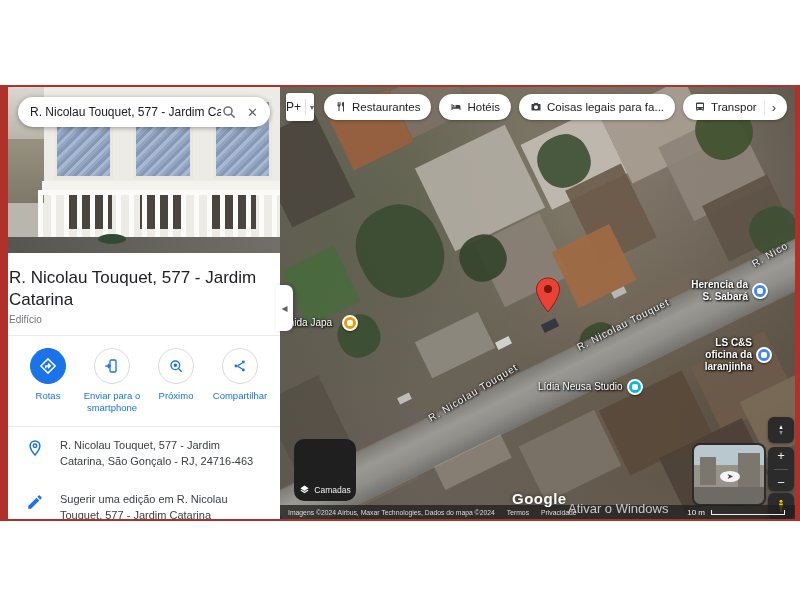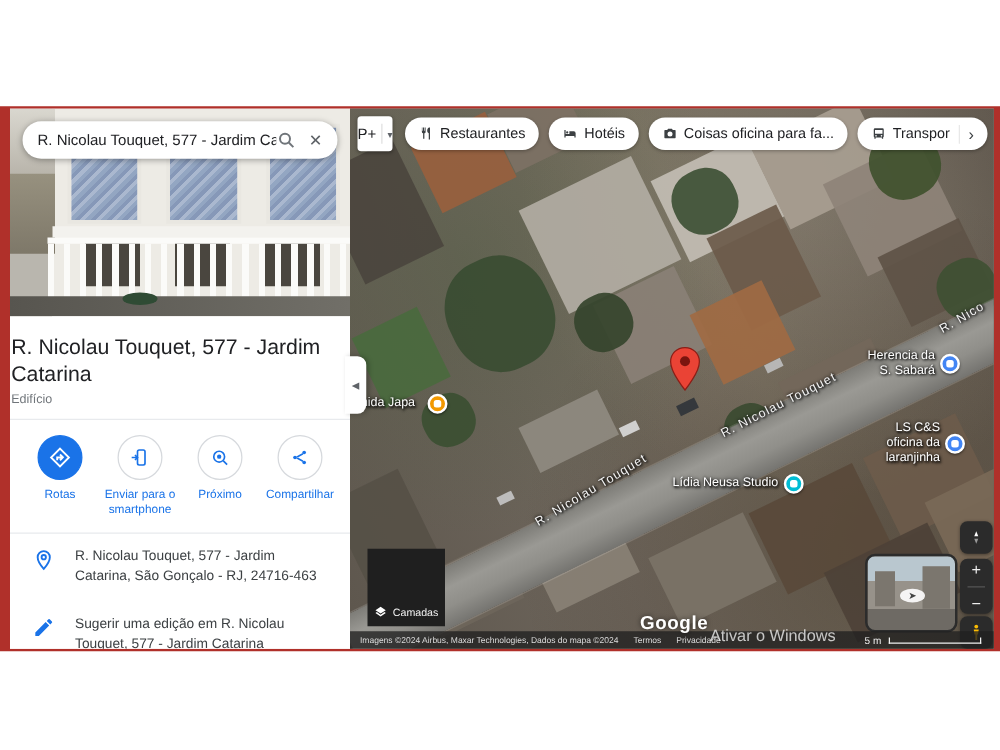--- a/index.html
+++ b/index.html
@@ -56,34 +56,34 @@
     background:linear-gradient(180deg,#7d7c77,#9a9994 35%,#908f8a 65%,#757470);
     box-shadow:0 0 0 1px rgba(255,255,255,.14);}
   .streetlabel{position:absolute;color:#f3f3f3;font-size:10px;letter-spacing:1px;white-space:nowrap;
     text-shadow:0 0 3px #000,1px 1px 2px #000;z-index:5;}
   .marker{position:absolute;left:255px;top:190px;width:26px;height:36px;z-index:8;}
   .poi{position:absolute;z-index:6;display:flex;align-items:center;gap:4px;}
   .poi .dot{width:16px;height:16px;border-radius:50%;border:2px solid #fff;flex:0 0 auto;
     display:flex;align-items:center;justify-content:center;box-shadow:0 1px 2px rgba(0,0,0,.5);}
   .poi .dot span{width:6px;height:6px;background:#fff;border-radius:2px;}
   .poiname{font-size:10px;color:#fff;text-shadow:0 0 3px #000,1px 1px 2px #000;line-height:1.2;}
-  .poiname.r{text-align:right;width:62px;}
+  .poiname.r{text-align:right;width:62px;font-weight:bold;}
   .topbar{position:absolute;left:0;top:0;right:0;height:40px;z-index:20;display:flex;align-items:center;padding:6px;}
   .maptype{width:44px;height:28px;background:#fff;border-radius:3px;box-shadow:0 1px 3px rgba(0,0,0,.3);
     display:flex;align-items:center;justify-content:center;gap:4px;font-size:12px;color:#202124;cursor:pointer;}
   .maptype .caret{font-size:8px;color:#5f6368;border-left:1px solid #e0e0e0;padding-left:4px;height:16px;display:flex;align-items:center;}
   .chips{display:flex;gap:8px;margin-left:10px;align-items:center;}
   .chip{height:26px;border-radius:14px;background:#fff;box-shadow:0 1px 3px rgba(0,0,0,.3);display:flex;
     align-items:center;gap:5px;padding:0 11px;font-size:11.5px;color:#202124;white-space:nowrap;cursor:pointer;}
   .chip svg{width:12px;height:12px;color:#3c4043;}
   .chip .next{font-size:13px;color:#3c4043;border-left:1px solid #e8e8e8;padding-left:7px;margin-left:2px;}
   .gridbtn{margin-left:12px;width:20px;height:20px;cursor:pointer;}
   .avatar{margin-left:8px;width:27px;height:27px;border-radius:50%;cursor:pointer;
     background:radial-gradient(circle at 38% 35%,#767065,#1d1c1a 70%);box-shadow:0 1px 3px rgba(0,0,0,.4);}
-  .layersbox{position:absolute;left:14px;top:352px;width:62px;height:62px;background:#1f1f1f;border-radius:0;
+  .layersbox{position:absolute;left:14px;top:352px;width:62px;height:62px;background:#1f1f1f;border-radius:10px;
     z-index:12;cursor:pointer;display:flex;align-items:flex-end;justify-content:center;padding-bottom:6px;gap:4px;}
   .layersbox svg{width:11px;height:11px;color:#fff;}
   .layerslabel{color:#f1f1f1;font-size:8.5px;}
   .svthumb{position:absolute;left:412px;top:356px;width:74px;height:63px;border:2px solid #2c2c2c;border-radius:8px;
     overflow:hidden;z-index:12;cursor:pointer;
     background:linear-gradient(180deg,#b9c7cf 0 34%,#97928a 34% 72%,#6e6a64 72%);}
   .svthumb b{position:absolute;background:#7b766e;}
   .svarrow{position:absolute;left:26px;top:26px;width:20px;height:11px;border-radius:50%;background:rgba(255,255,255,.9);
     display:flex;align-items:center;justify-content:center;font-size:8px;color:#444;}
   .ctrl{position:absolute;left:488px;width:26px;background:#2b2b2b;border-radius:6px;z-index:12;color:#fff;
@@ -302,21 +302,21 @@
         <div class="chip">
           <svg viewBox="0 0 24 24" fill="currentColor">
               <path d="M3 6v12h2v-2.5h14V18h2v-7a3 3 0 0 0-3-3h-7v4.5H5V6H3zm4.5 2A1.8 1.8 0 1 0 7.5 11.6 1.8 1.8 0 0 0 7.5 8z"></path>
             </svg>
           <span>Hotéis</span>
         </div>
         <div class="chip">
           <svg viewBox="0 0 24 24" fill="currentColor">
               <path d="M9 4L7.5 6H4a1 1 0 0 0-1 1v11a1 1 0 0 0 1 1h16a1 1 0 0 0 1-1V7a1 1 0 0 0-1-1h-3.5L15 4H9zm3 4.5a4 4 0 1 1 0 8 4 4 0 0 1 0-8z"></path>
             </svg>
-          <span>Coisas oficina para fa...</span>
+          <span>Coisas legais para fa...</span>
         </div>
         <div class="chip">
           <svg viewBox="0 0 24 24" fill="currentColor">
               <path d="M6 3h12a2 2 0 0 1 2 2v11a2 2 0 0 1-1 1.73V20h-2v-2H7v2H5v-2.27A2 2 0 0 1 4 16V5a2 2 0 0 1 2-2zm0 3v6h12V6H6zm1.6 8a1.3 1.3 0 1 0 0 2.6 1.3 1.3 0 0 0 0-2.6zm8.8 0a1.3 1.3 0 1 0 0 2.6 1.3 1.3 0 0 0 0-2.6z"></path>
             </svg>
           <span>Transpor</span>
           <span class="next">›</span>
         </div>
       </div>
       <span class="gridbtn">
@@ -367,17 +367,17 @@
     </div>
 
     <div class="glogo">Google</div>
     <div class="attrib">
       <span class="atext">Imagens ©2024 Airbus, Maxar Technologies, Dados do mapa ©2024</span>
       <span class="alink">Termos</span>
       <span class="alink">Privacidade</span>
     </div>
     <div class="watermark">Ativar o Windows</div>
     <div class="scale">
-      <span class="scaletext">5 m</span>
+      <span class="scaletext">10 m</span>
       <span class="scalebar"></span>
     </div>
   </div>
 </div>
 
 </body></html>

